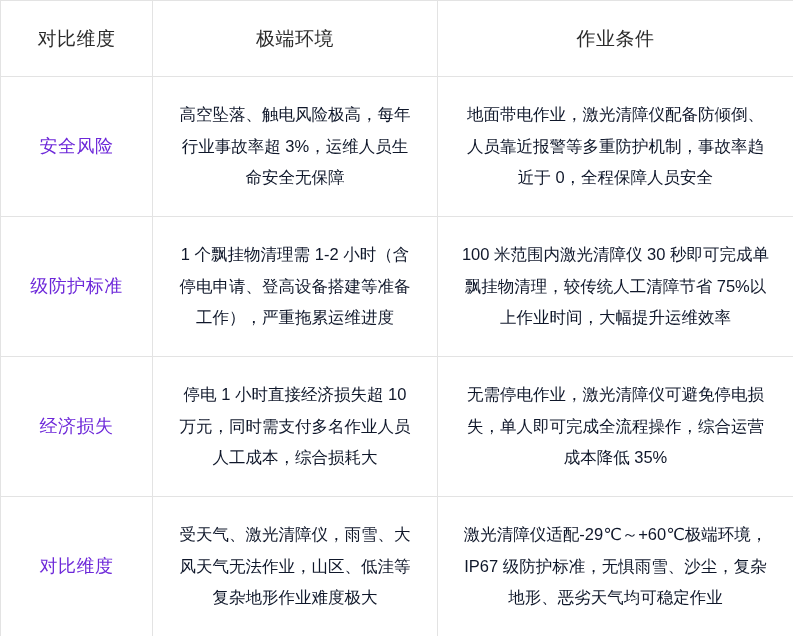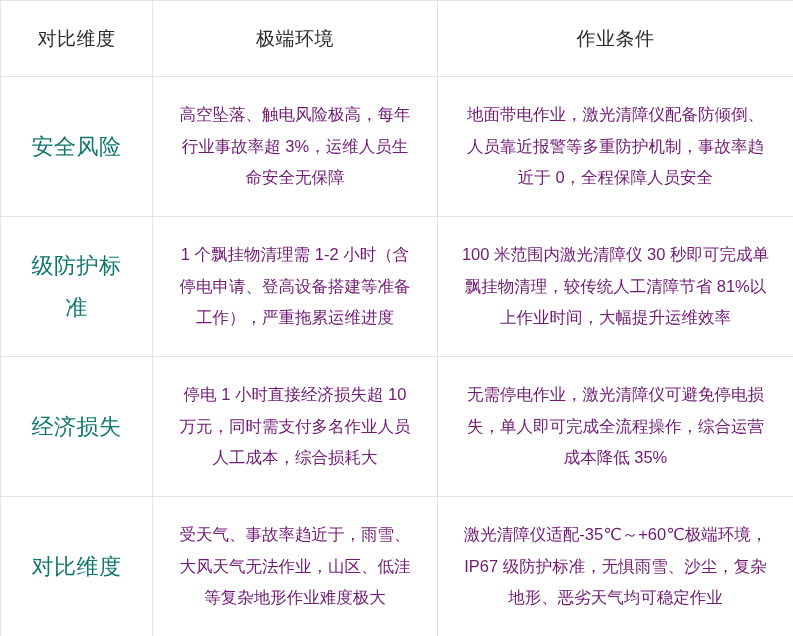--- a/index.html
+++ b/index.html
@@ -39,25 +39,25 @@
   table.compare thead th {
     height: 76px;
     font-weight: normal;
     font-size: 19px;
     color: #2b2b2b;
     letter-spacing: 0.5px;
   }
   table.compare tbody td {
     font-size: 16.5px;
     line-height: 1.9;
-    color: #701a75;
+    color: #0f172a;
   }
   table.compare tbody td.dim {
-    font-size: 22px;
-    color: #0f766e;
+    font-size: 18px;
+    color: #6d28d9;
     letter-spacing: 0.5px;
   }
   table.compare tbody tr { height: 140px; }
   table.compare tbody tr:nth-child(1) { height: 140px; }
   table.compare tbody tr:nth-child(2) { height: 140px; }
   table.compare tbody tr:nth-child(3) { height: 140px; }
   table.compare tbody tr:nth-child(4) { height: 140px; }
 </style>
 </head>
 <body>
@@ -78,27 +78,27 @@
     </thead>
     <tbody>
       <tr>
         <td class="dim">安全风险</td>
         <td>高空坠落、触电风险极高，每年行业事故率超 3%，运维人员生命安全无保障</td>
         <td>地面带电作业，激光清障仪配备防倾倒、人员靠近报警等多重防护机制，事故率趋近于 0，全程保障人员安全</td>
       </tr>
       <tr>
         <td class="dim">级防护标准</td>
         <td>1 个飘挂物清理需 1-2 小时（含停电申请、登高设备搭建等准备工作），严重拖累运维进度</td>
-        <td>100 米范围内激光清障仪 30 秒即可完成单飘挂物清理，较传统人工清障节省 81%以上作业时间，大幅提升运维效率</td>
+        <td>100 米范围内激光清障仪 30 秒即可完成单飘挂物清理，较传统人工清障节省 75%以上作业时间，大幅提升运维效率</td>
       </tr>
       <tr>
         <td class="dim">经济损失</td>
         <td>停电 1 小时直接经济损失超 10 万元，同时需支付多名作业人员人工成本，综合损耗大</td>
         <td>无需停电作业，激光清障仪可避免停电损失，单人即可完成全流程操作，综合运营成本降低 35%</td>
       </tr>
       <tr>
         <td class="dim">对比维度</td>
-        <td>受天气、事故率趋近于，雨雪、大风天气无法作业，山区、低洼等复杂地形作业难度极大</td>
-        <td>激光清障仪适配-35℃～+60℃极端环境，IP67 级防护标准，无惧雨雪、沙尘，复杂地形、恶劣天气均可稳定作业</td>
+        <td>受天气、激光清障仪，雨雪、大风天气无法作业，山区、低洼等复杂地形作业难度极大</td>
+        <td>激光清障仪适配-29℃～+60℃极端环境，IP67 级防护标准，无惧雨雪、沙尘，复杂地形、恶劣天气均可稳定作业</td>
       </tr>
     </tbody>
   </table>
 </div>
 
 </body></html>

